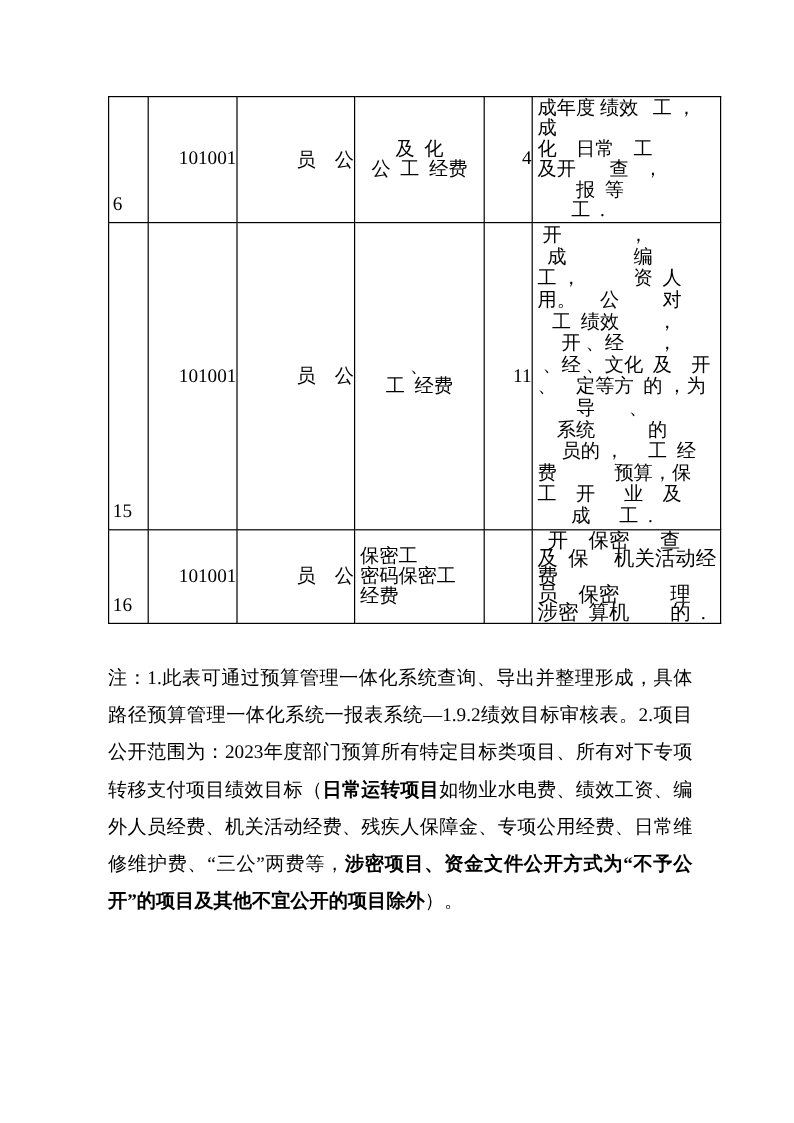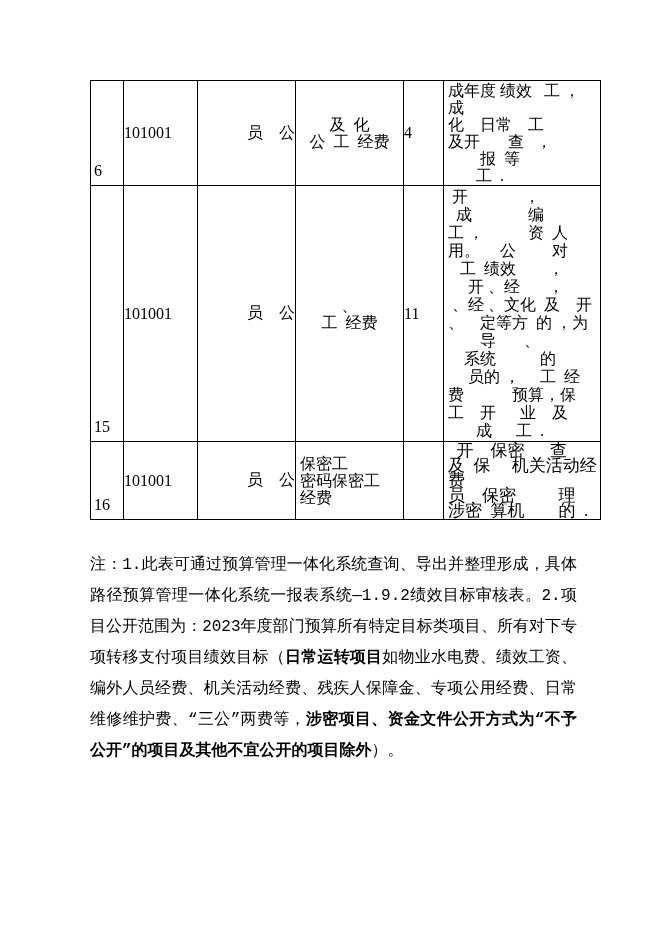--- a/index.html
+++ b/index.html
@@ -38,21 +38,21 @@
   tr.row16 { height: 63px; }
 
   td.num {
     vertical-align: bottom;
     text-align: left;
     padding: 0 2px 5px 3px;
     font-size: 14px;
   }
   td.code, td.count {
     vertical-align: middle;
-    text-align: left;
+    text-align: right;
   }
   td.dept {
     vertical-align: middle;
     text-align: right;
     white-space: pre;
   }
   td.item {
     vertical-align: middle;
     text-align: center;
     white-space: pre-wrap;
@@ -74,21 +74,20 @@
 
   .note {
     position: absolute;
     left: 90px;
     top: 550px;
     width: 487px;
     font-size: 16px;
     line-height: 31px;
     text-align: justify;
     text-justify: inter-ideograph;
-    font-family: Liberation Mono, monospace;
   }
   .note .bold { font-weight: bold; }
 </style>
 </head>
 <body>
 
 <div class="page">
 
   <table class="budget-table">
     <colgroup>

